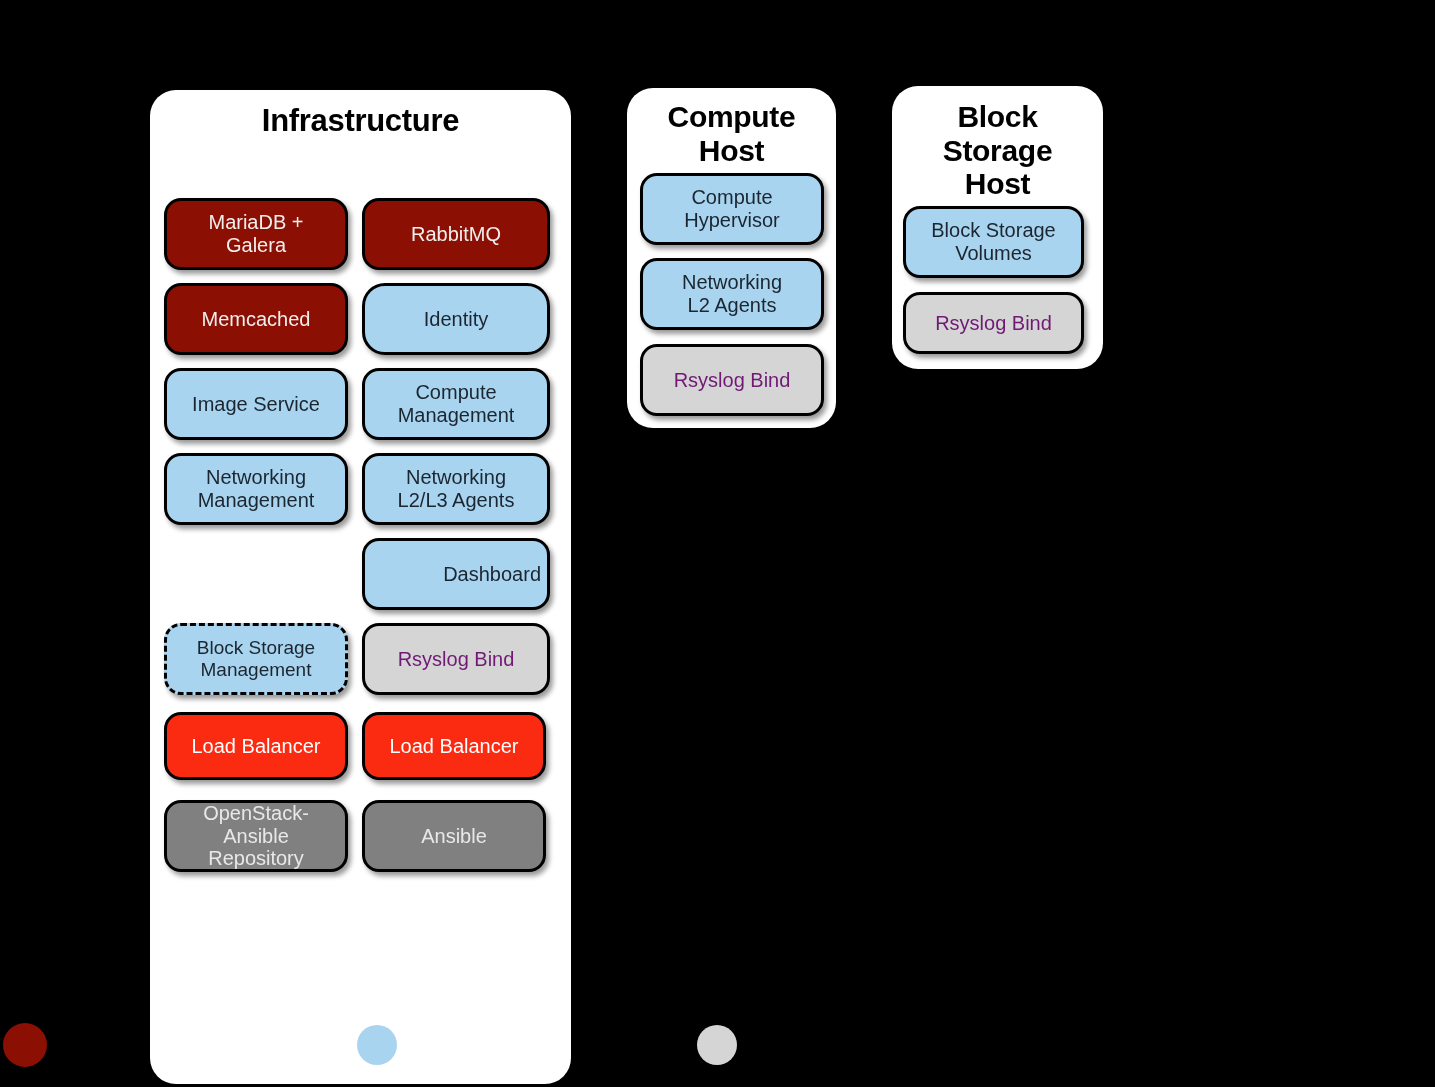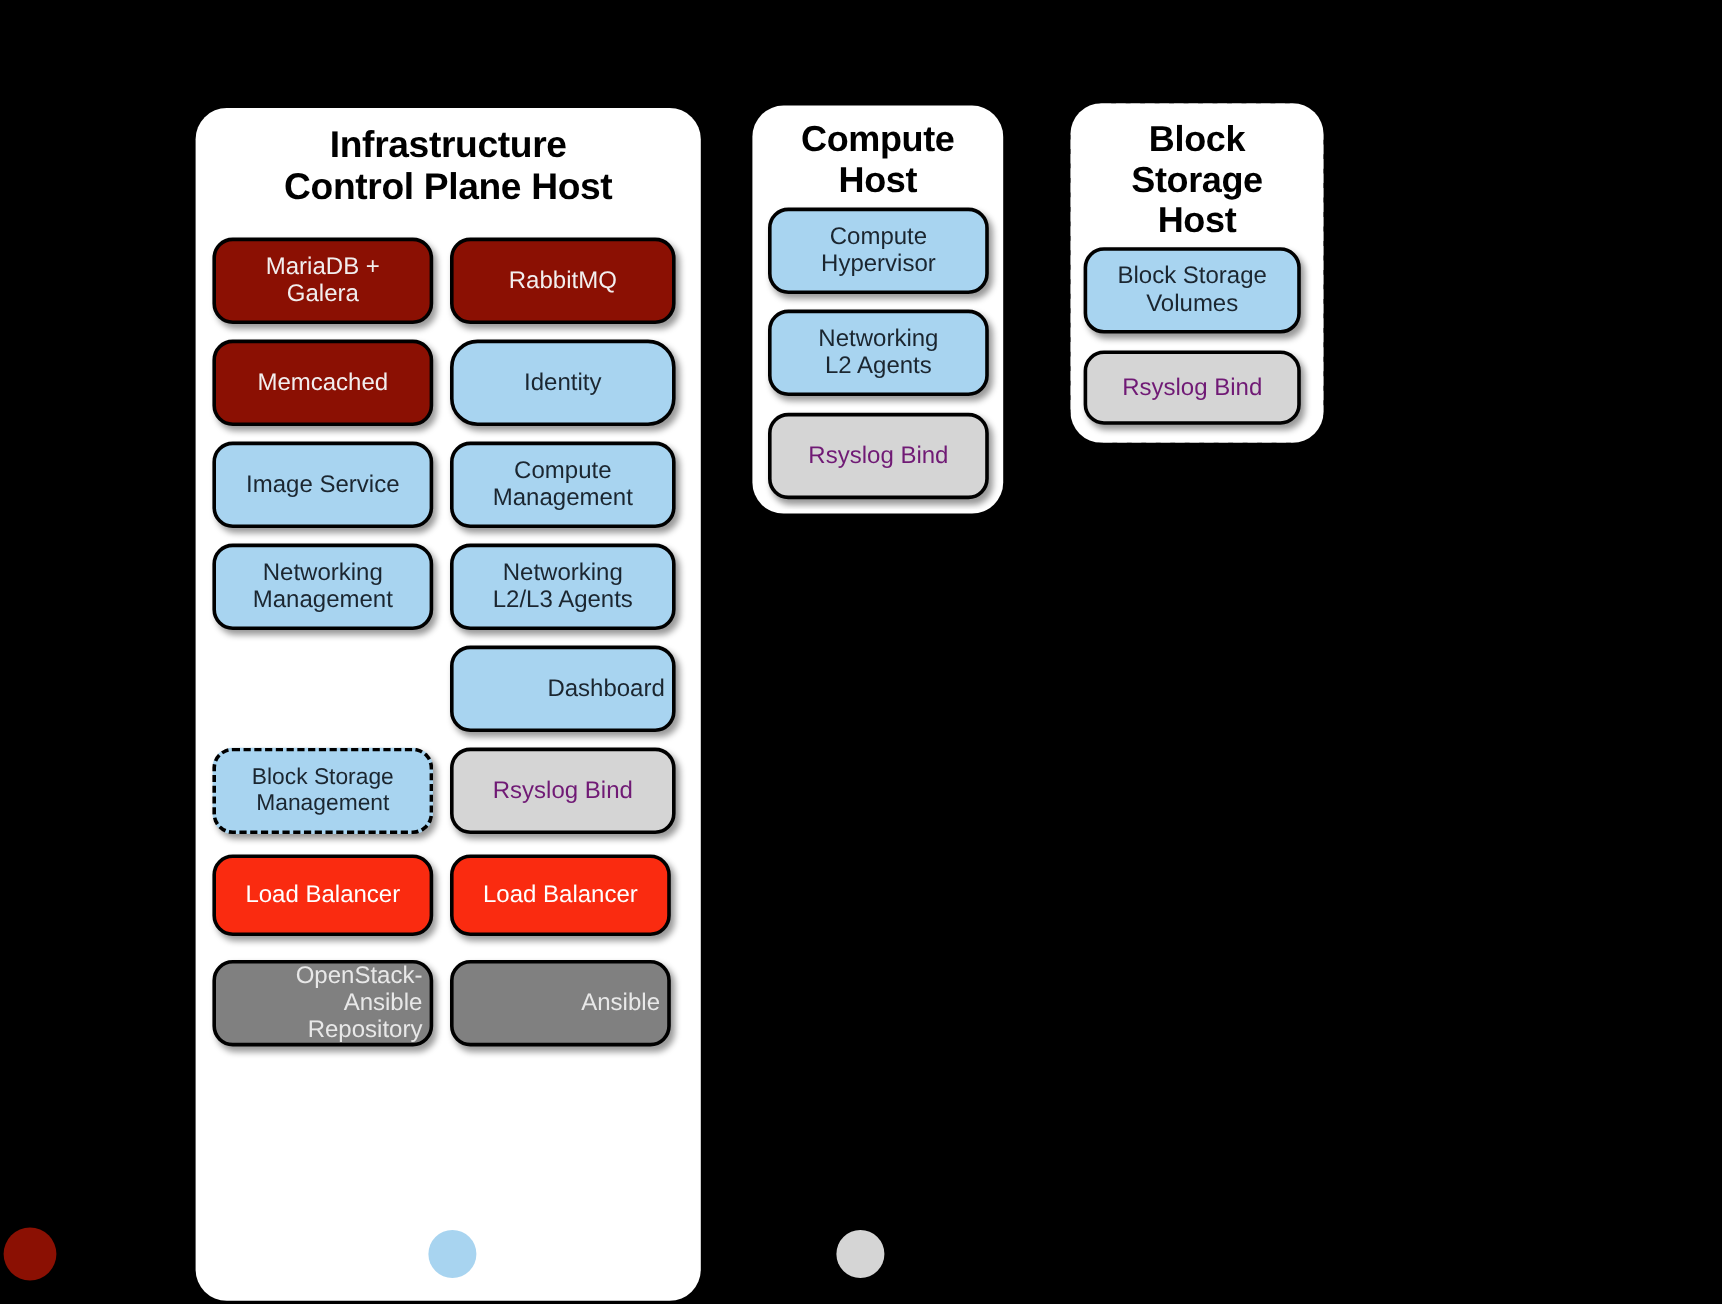--- a/index.html
+++ b/index.html
@@ -67,44 +67,43 @@
   .box.dashdot {
     border: 3.5px dashed #000000;
     box-shadow: 3px 4px 5px rgba(0,0,0,0.40);
   }
 
   
   .c-darkred  { background: #8B1003; color: #f2eeee; }
   .c-blue     { background: #A8D4F0; color: #1b2630; }
   .c-lightgray{ background: #D5D5D5; color: #701a75; }
   .c-red      { background: #FA2B10; color: #ffffff; }
-  .c-gray     { background: #808080; color: #e8e8e8; text-align: right; }
+  .c-gray     { background: #808080; color: #e8e8e8; }
 
   
   .legend-dot {
     position: absolute;
     border-radius: 50%;
   }
   .legend-label {
     position: absolute;
     color: #000000;
     font-size: 19px;
     white-space: nowrap;
   }
 </style>
 </head>
 <body>
 
 <div class="canvas">
 
-  <div class="host-panel" style="left:163px; top:90px; width:421px; height:994px;">
+  <div class="host-panel" style="left:150px; top:90px; width:421px; height:994px;">
 
     <div class="host-title" style="margin-top:14px; font-size:31px;">
       <div>Infrastructure</div>
-      <div>Control Plane Host</div>
     </div>
 
     <div class="box c-darkred" style="left:14px; top:108px; width:184px; height:72px; font-size:20px;">
       <span class="box-label">
         <span>MariaDB +</span><br>
         <span>Galera</span>
       </span>
     </div>
 
     <div class="box c-blue" style="left:14px; top:278px; width:184px; height:72px; font-size:20px;">

